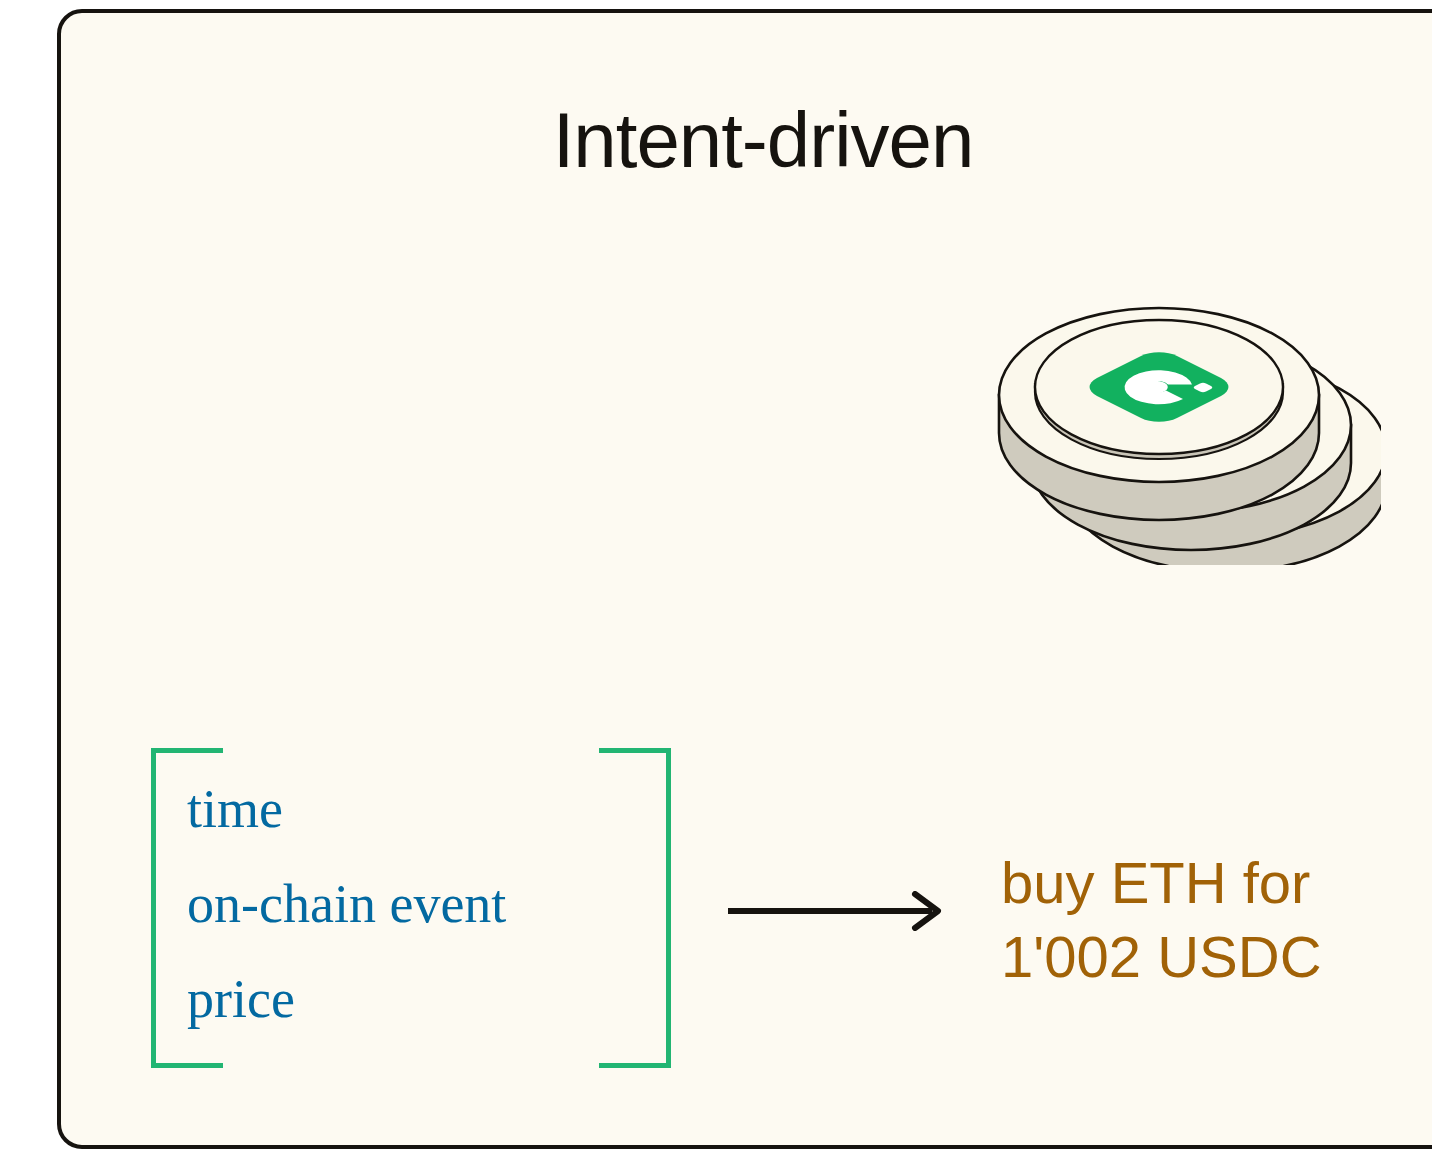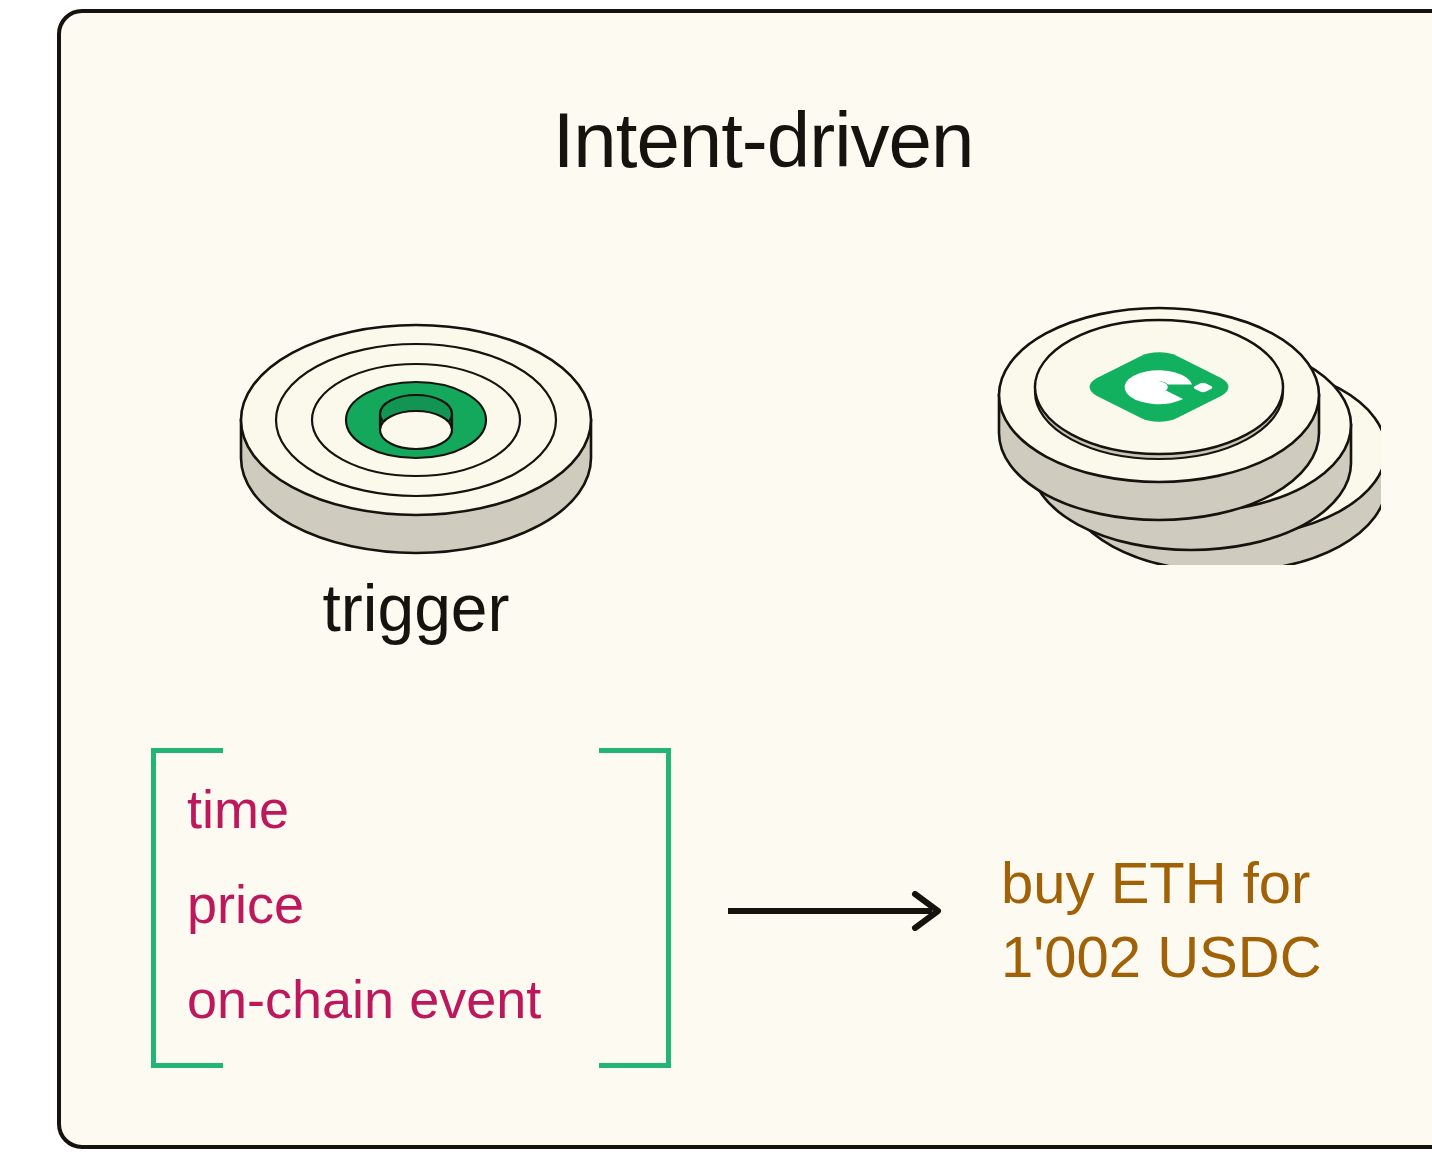--- a/index.html
+++ b/index.html
@@ -102,23 +102,24 @@
 
   .trigger-list {
     position: absolute;
     left: 36px;
     top: 34px;
     width: 460px;
   }
   .trigger-list .item {
     font-size: 54px;
     font-weight: 300;
-    color: #be185d;
+    color: #0369a1;
     line-height: 1;
     margin-bottom: 41px;
+    font-family: Liberation Serif, serif;
   }
   .trigger-list .item:last-child { margin-bottom: 0; }
 
   .arrow {
     position: absolute;
     left: 665px;
     top: 163px;
     width: 225px;
     height: 40px;
   }
@@ -138,46 +139,20 @@
     white-space: nowrap;
   }
 </style>
 </head>
 <body>
 
 <div class="card">
 
   <div class="title">Intent-driven</div>
 
-  <div class="icon-col trigger">
-    <div class="icon-art">
-      <svg viewBox="0 0 420 290" xmlns="http://www.w3.org/2000/svg">
-        <defs>
-          <clipPath id="discClip">
-            <path d="M 35,145 a 175,95 0 1,1 350,0 l 0,38 a 175,95 0 1,1 -350,0 z"></path>
-          </clipPath>
-        </defs>
-
-        <path d="M 35,145 L 35,183 a 175,95 0 0,0 350,0 L 385,145 Z" fill="#CFCBBE" stroke="#16130F" stroke-width="2.6"></path>
-
-        <ellipse cx="210" cy="145" rx="175" ry="95" fill="#FBF8EC" stroke="#16130F" stroke-width="2.6"></ellipse>
-
-        <ellipse cx="210" cy="145" rx="140" ry="76" fill="none" stroke="#16130F" stroke-width="2.2"></ellipse>
-        <ellipse cx="210" cy="145" rx="104" ry="56" fill="none" stroke="#16130F" stroke-width="2.2"></ellipse>
-
-        <ellipse cx="210" cy="145" rx="70" ry="38" fill="#14A85C" stroke="#16130F" stroke-width="2.2"></ellipse>
-
-        <path d="M 174,139 L 174,154 a 36,19 0 0,0 72,0 L 246,139 Z" fill="#0E8448" stroke="#16130F" stroke-width="2.2"></path>
-        <ellipse cx="210" cy="139" rx="36" ry="19" fill="#129552" stroke="#16130F" stroke-width="2.2"></ellipse>
-
-        <ellipse cx="210" cy="155" rx="36" ry="19" fill="#FBF8EC" stroke="#16130F" stroke-width="2.2"></ellipse>
-      </svg>
-    </div>
-    <div class="icon-label">trigger</div>
-  </div>
 
   <div class="icon-col action">
     <div class="icon-art">
       <svg viewBox="0 0 420 290" xmlns="http://www.w3.org/2000/svg">
 
         <path d="M 105,175 L 105,210 a 160,87 0 0,0 320,0 L 425,175 Z" fill="#CFCBBE" stroke="#16130F" stroke-width="2.6"></path>
         <ellipse cx="265" cy="175" rx="160" ry="87" fill="#FBF8EC" stroke="#16130F" stroke-width="2.6"></ellipse>
 
         <path d="M 70,150 L 70,188 a 160,87 0 0,0 320,0 L 390,150 Z" fill="#CFCBBE" stroke="#16130F" stroke-width="2.6"></path>
         <ellipse cx="230" cy="150" rx="160" ry="87" fill="#FBF8EC" stroke="#16130F" stroke-width="2.6"></ellipse>
@@ -201,22 +176,22 @@
     </div>
   </div>
 
   <div class="bottom">
 
     <div class="bracket-group">
       <div class="bracket left"></div>
       <div class="bracket right"></div>
       <div class="trigger-list">
         <div class="item">time</div>
+        <div class="item">on-chain event</div>
         <div class="item">price</div>
-        <div class="item">on-chain event</div>
       </div>
     </div>
 
     <div class="arrow">
       <svg width="225" height="40" viewBox="0 0 225 40" xmlns="http://www.w3.org/2000/svg">
         <line x1="2" y1="20" x2="206" y2="20" stroke="#16130F" stroke-width="6"></line>
         <polyline points="189,3 212,20 189,37" fill="none" stroke="#16130F" stroke-width="6" stroke-linecap="round" stroke-linejoin="round"></polyline>
       </svg>
     </div>
 

